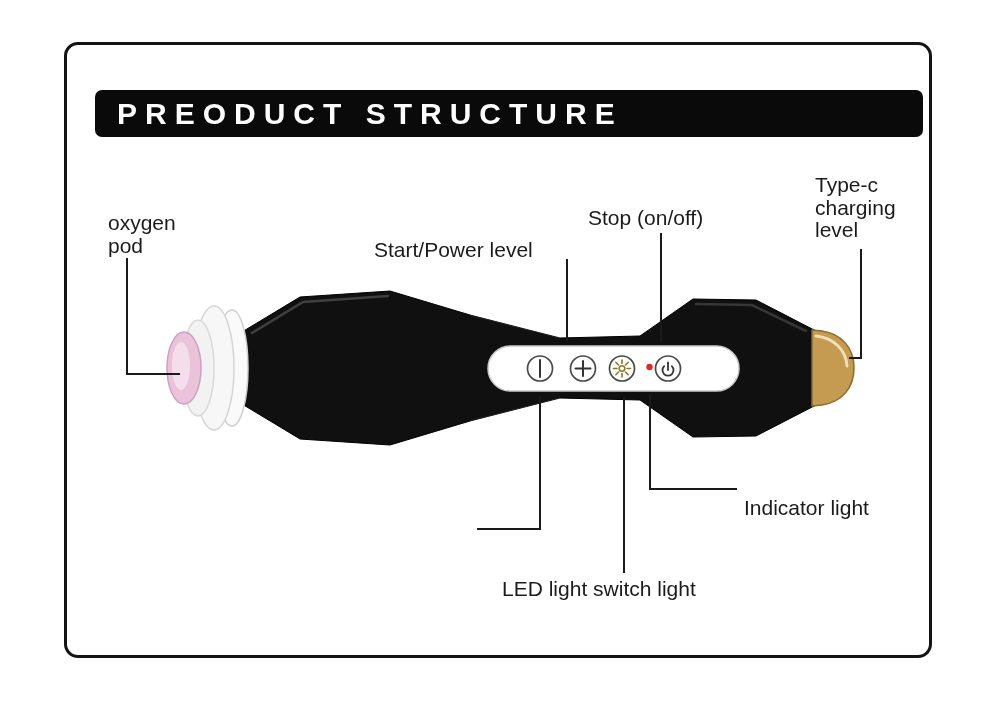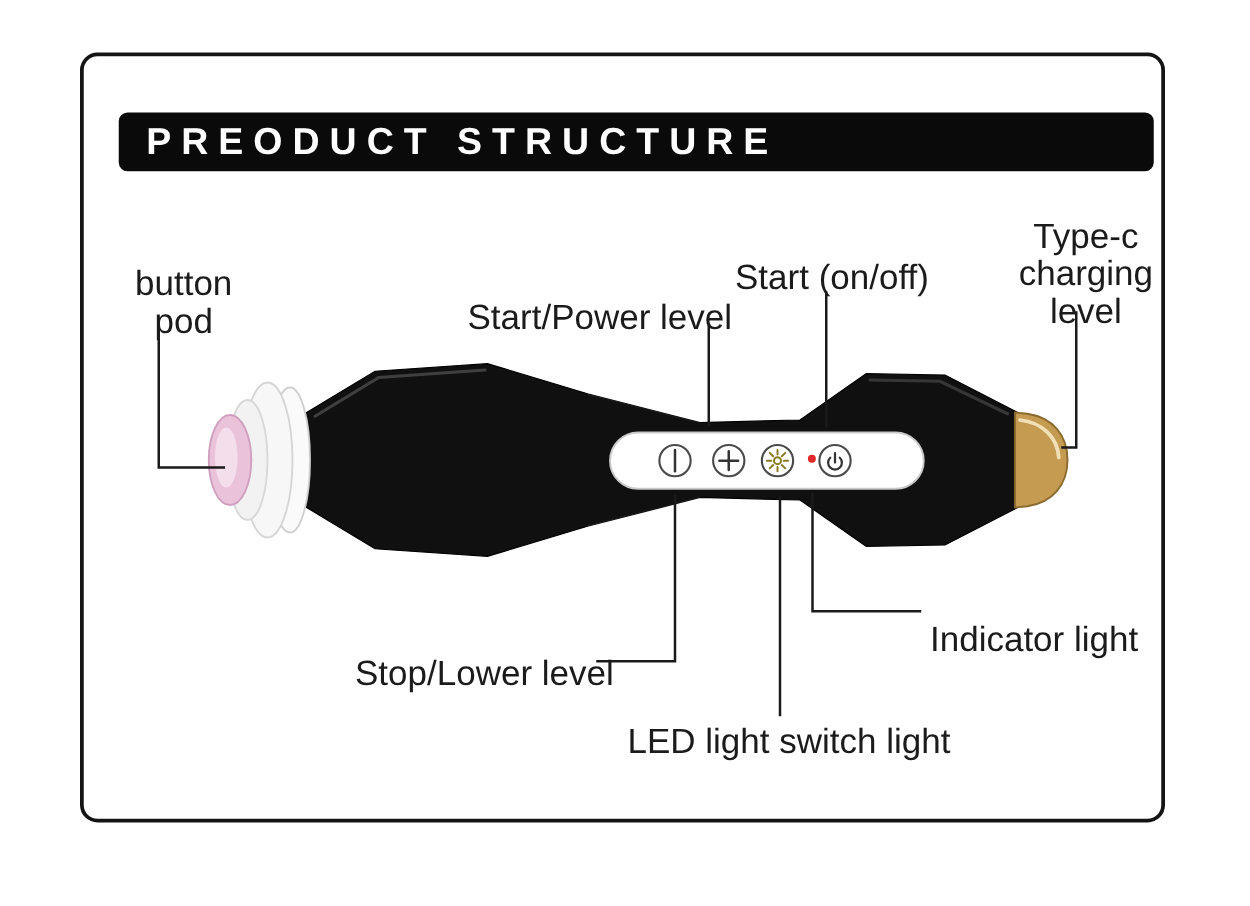--- a/index.html
+++ b/index.html
@@ -15,23 +15,22 @@
     position:absolute;left:95px;top:90px;width:828px;height:47px;
     background:#0a0a0a;border-radius:7px;display:flex;align-items:center;
     padding-left:22px;box-sizing:border-box;
   }
   .title-banner .title{
     color:#ffffff;font-size:30px;font-weight:bold;letter-spacing:8px;
     white-space:nowrap;
   }
   .diagram-svg{position:absolute;left:0;top:0;width:1000px;height:725px;}
   .label{
-    position:absolute;font-size:28px;line-height:1.08;color:#1b1b1b;
+    position:absolute;font-size:21px;line-height:1.08;color:#1b1b1b;
     white-space:nowrap;
-    text-align:center;
   }
 </style>
 </head>
 <body>
 
 <div class="canvas">
 
   <div class="frame"></div>
 
   <div class="title-banner">
@@ -86,33 +85,32 @@
       <polyline points="567,259 567,341"></polyline>
       <polyline points="661,233 661,342"></polyline>
       <polyline points="861,249 861,358 849,358"></polyline>
       <polyline points="650,394 650,489 737,489"></polyline>
       <polyline points="477,529 540,529 540,396"></polyline>
       <polyline points="624,573 624,397"></polyline>
     </g>
   </svg>
 
   <div class="label" style="left:108px;top:212px;">
-    <div>button</div>
+    <div>oxygen</div>
     <div>pod</div>
   </div>
 
   <div class="label" style="left:374px;top:239px;">Start/Power level</div>
 
-  <div class="label" style="left:588px;top:207px;">Start (on/off)</div>
+  <div class="label" style="left:588px;top:207px;">Stop (on/off)</div>
 
   <div class="label" style="left:815px;top:174px;">
     <div>Type-c</div>
     <div>charging</div>
     <div>level</div>
   </div>
 
   <div class="label" style="left:744px;top:497px;">Indicator light</div>
 
-  <div class="label" style="left:284px;top:524px;">Stop/Lower level</div>
 
   <div class="label" style="left:502px;top:578px;">LED light switch light</div>
 
 </div>
 
 </body></html>

